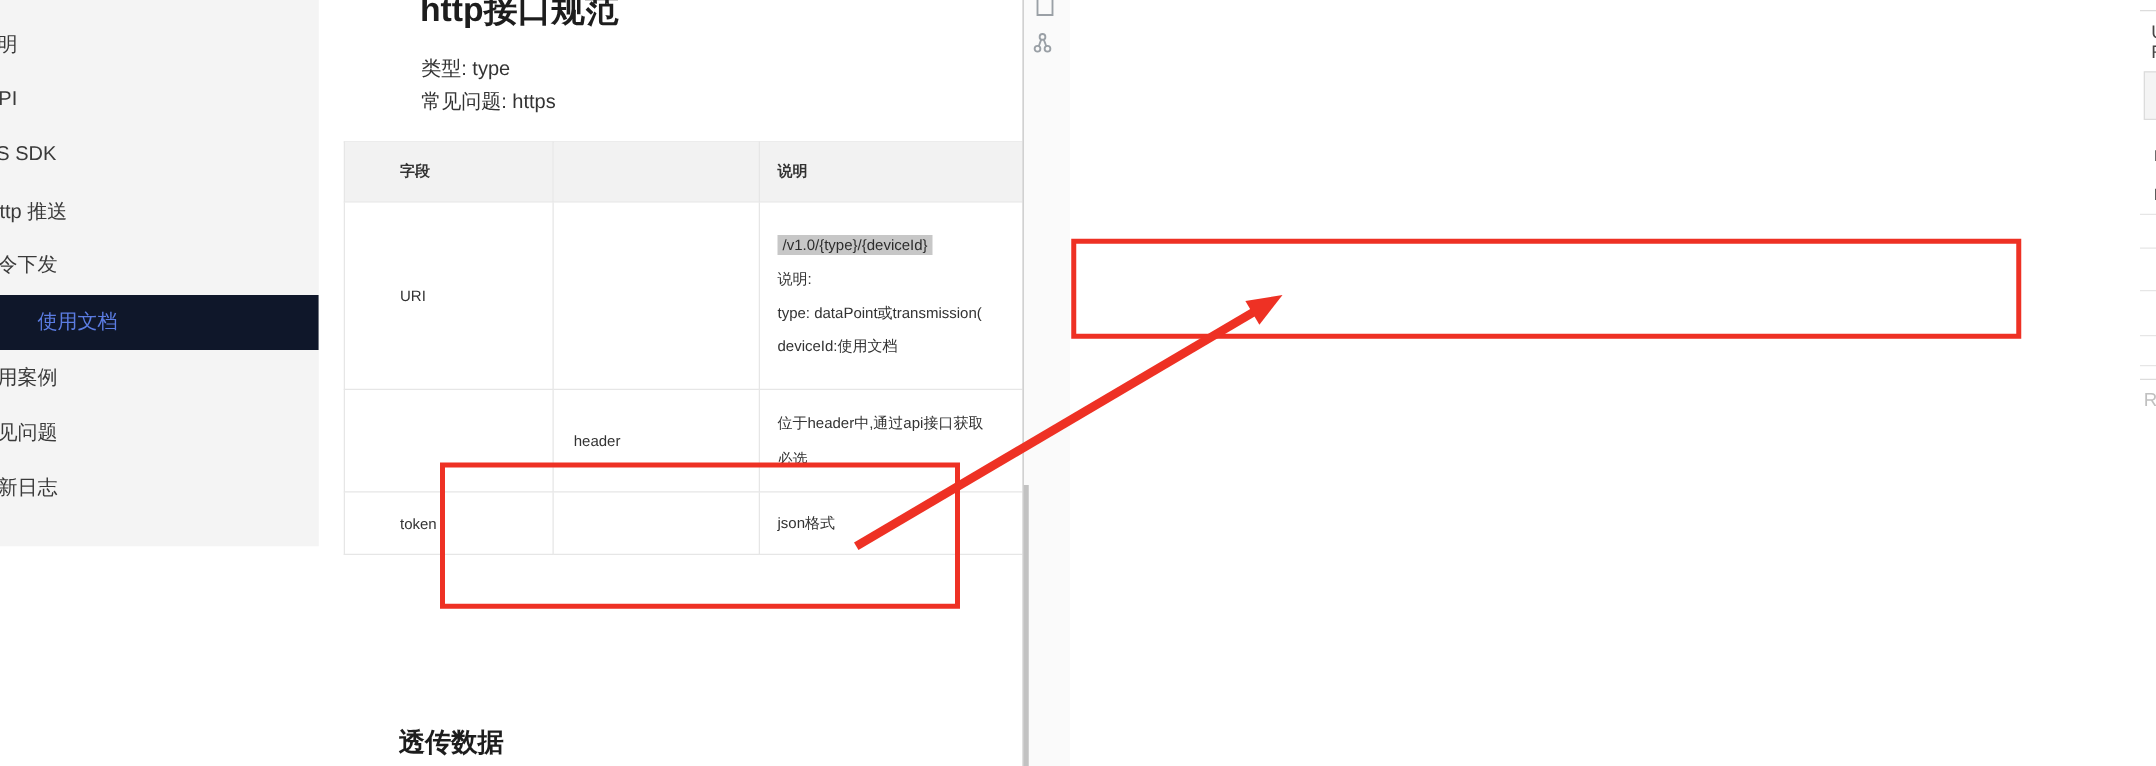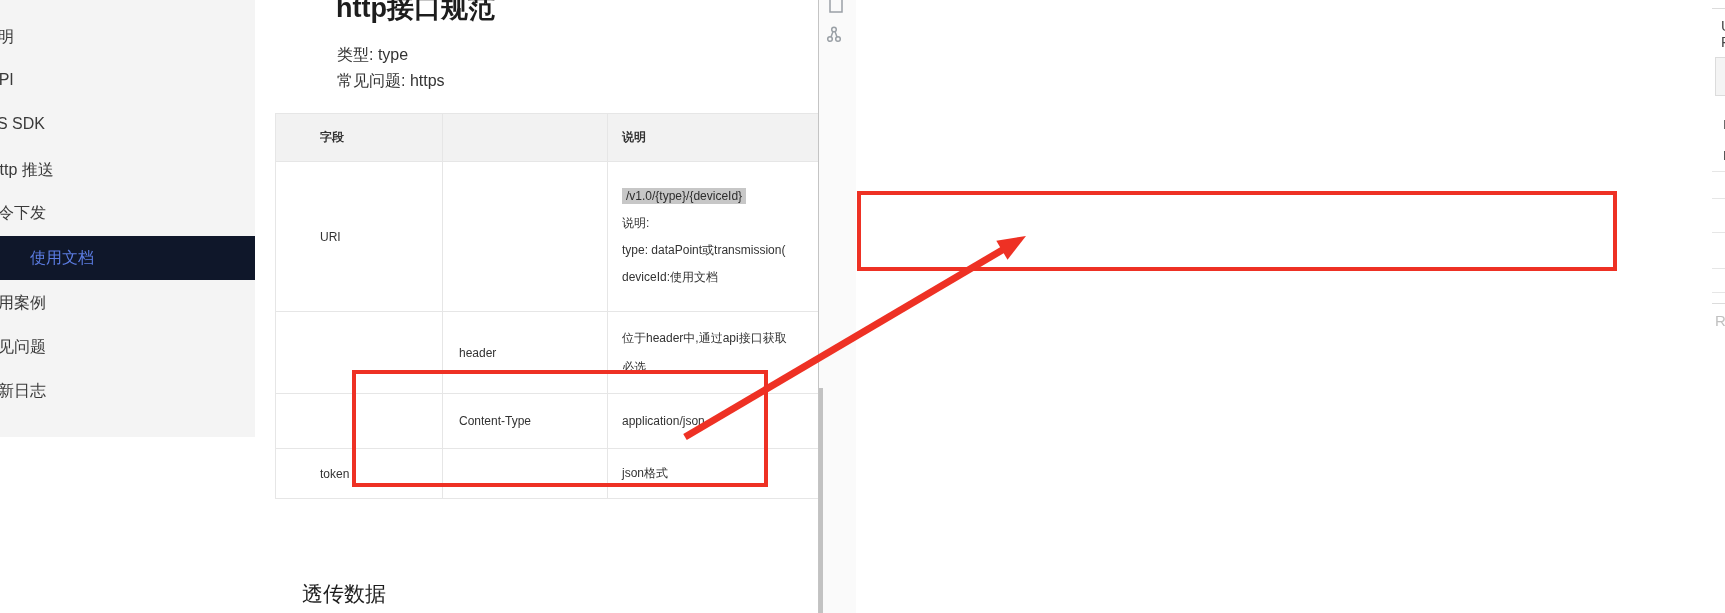--- a/index.html
+++ b/index.html
@@ -23,21 +23,21 @@
              table-layout:fixed;font-size:12px;color:#333;}
   #doc-table td,#doc-table th{border:1px solid #e6e6e6;vertical-align:middle;
              padding:0 0 0 14px;font-weight:normal;text-align:left;overflow:hidden;}
   #doc-table .c1{width:122px;padding-left:44px;}
   #doc-table .c2{width:148px;padding-left:16px;}
   #doc-table .c3{width:330px;}
   #doc-table tr.thead td{background:#f2f2f2;font-weight:bold;height:47px;}
   .uri-lines div{line-height:27px;white-space:nowrap;}
   .code-chip{background:#c7c7c7;color:#2d2d2d;padding:1px 4px;}
   .tok-lines div{line-height:29px;white-space:nowrap;}
-  #doc-h2{position:absolute;left:302px;top:580px;font-size:21px;font-weight:normal;color:#1d1d1d;}
+  #doc-h2{position:absolute;left:319px;top:580px;font-size:21px;font-weight:bold;color:#1d1d1d;}
 
   
   #rail{left:818px;top:0;width:37px;height:613px;background:#fafafa;
         border-left:1px solid #c4c4c4;border-right:1px solid #e6e6e6;}
   #rail .thumb{position:absolute;left:0px;top:388px;width:4px;height:225px;background:#c2c2c2;}
   .rail-icon{position:absolute;left:7px;color:#9aa0a6;}
 
   
   #pm{left:856px;top:0;width:869px;height:613px;background:#fff;}
   #pm-tabbar{position:absolute;left:856px;top:0;width:869px;height:8px;background:#fff;
@@ -106,25 +106,20 @@
         <tr style="height:82px">
           <td class="c1"></td>
           <td class="c2">header</td>
           <td class="c3">
             <div class="tok-lines">
               <div>位于header中,通过api接口获取</div>
               <div>必选</div>
             </div>
           </td>
         </tr>
-        <tr style="height:55px">
-          <td class="c1"></td>
-          <td class="c2">Content-Type</td>
-          <td class="c3">application/json</td>
-        </tr>
         <tr style="height:50px">
           <td class="c1">token</td>
           <td class="c2"></td>
           <td class="c3">json格式</td>
         </tr>
       </tbody>
         </table>
 
       <div id="doc-h2">透传数据</div>
     </div>

